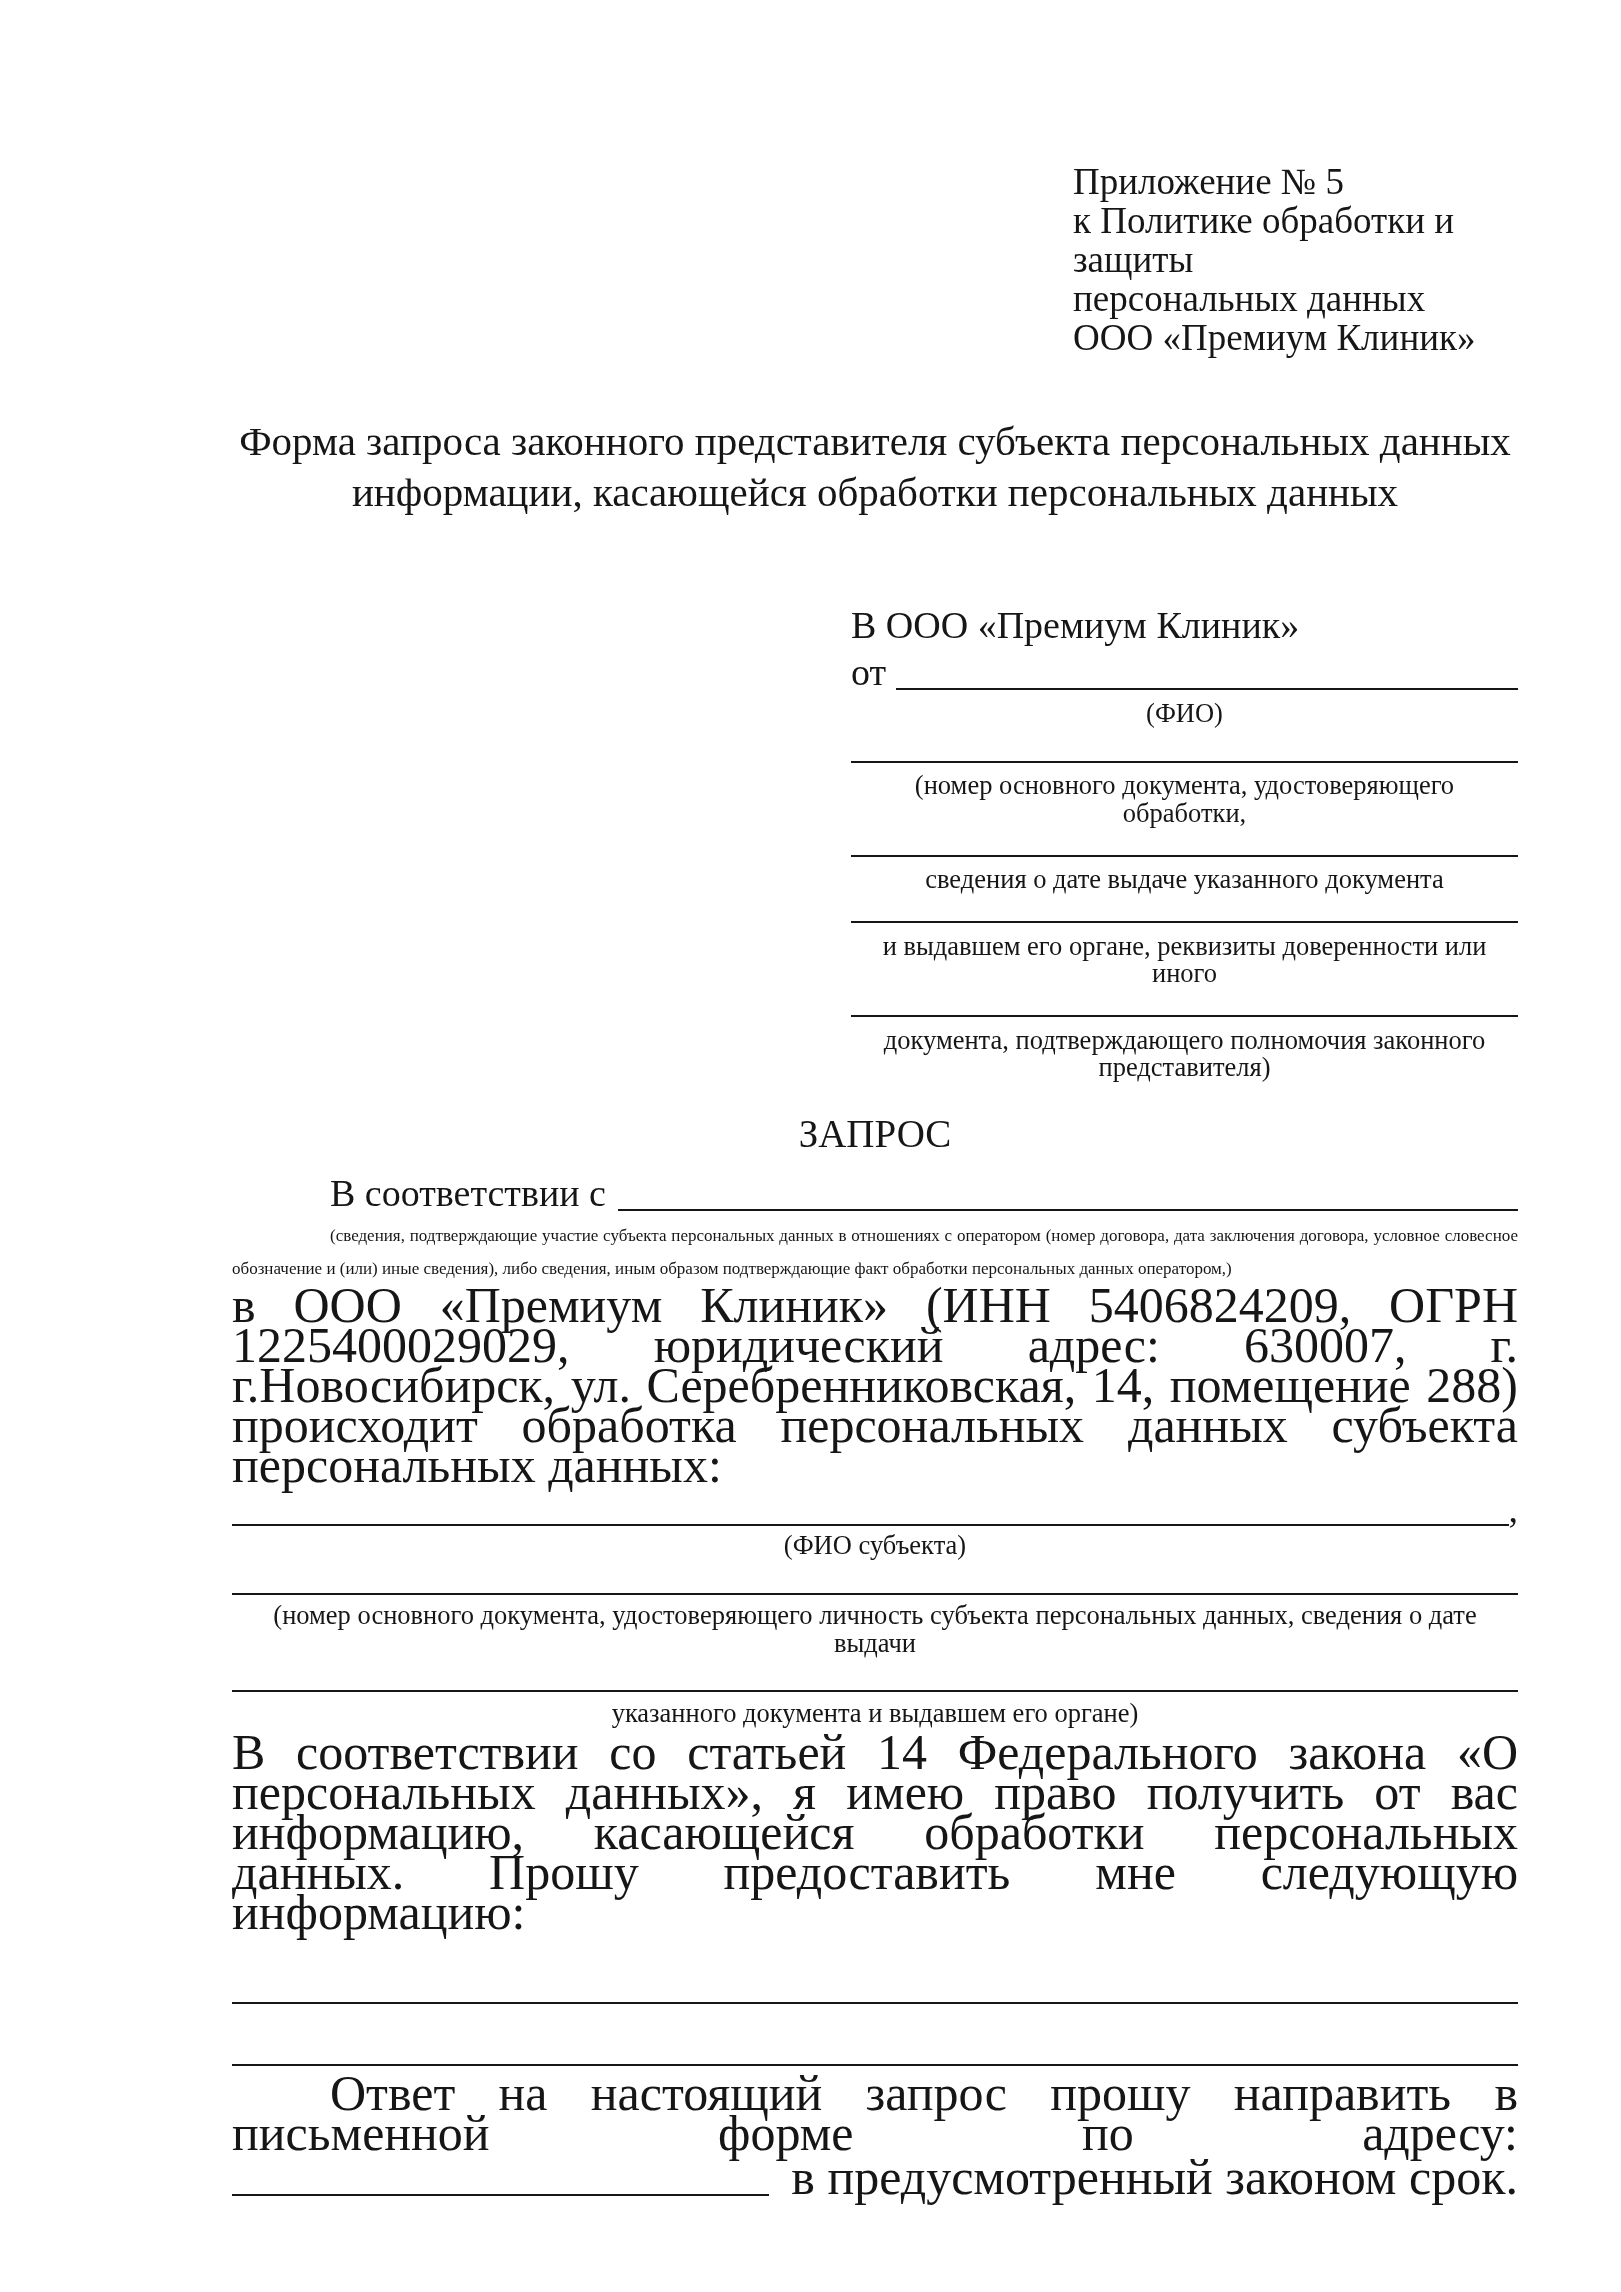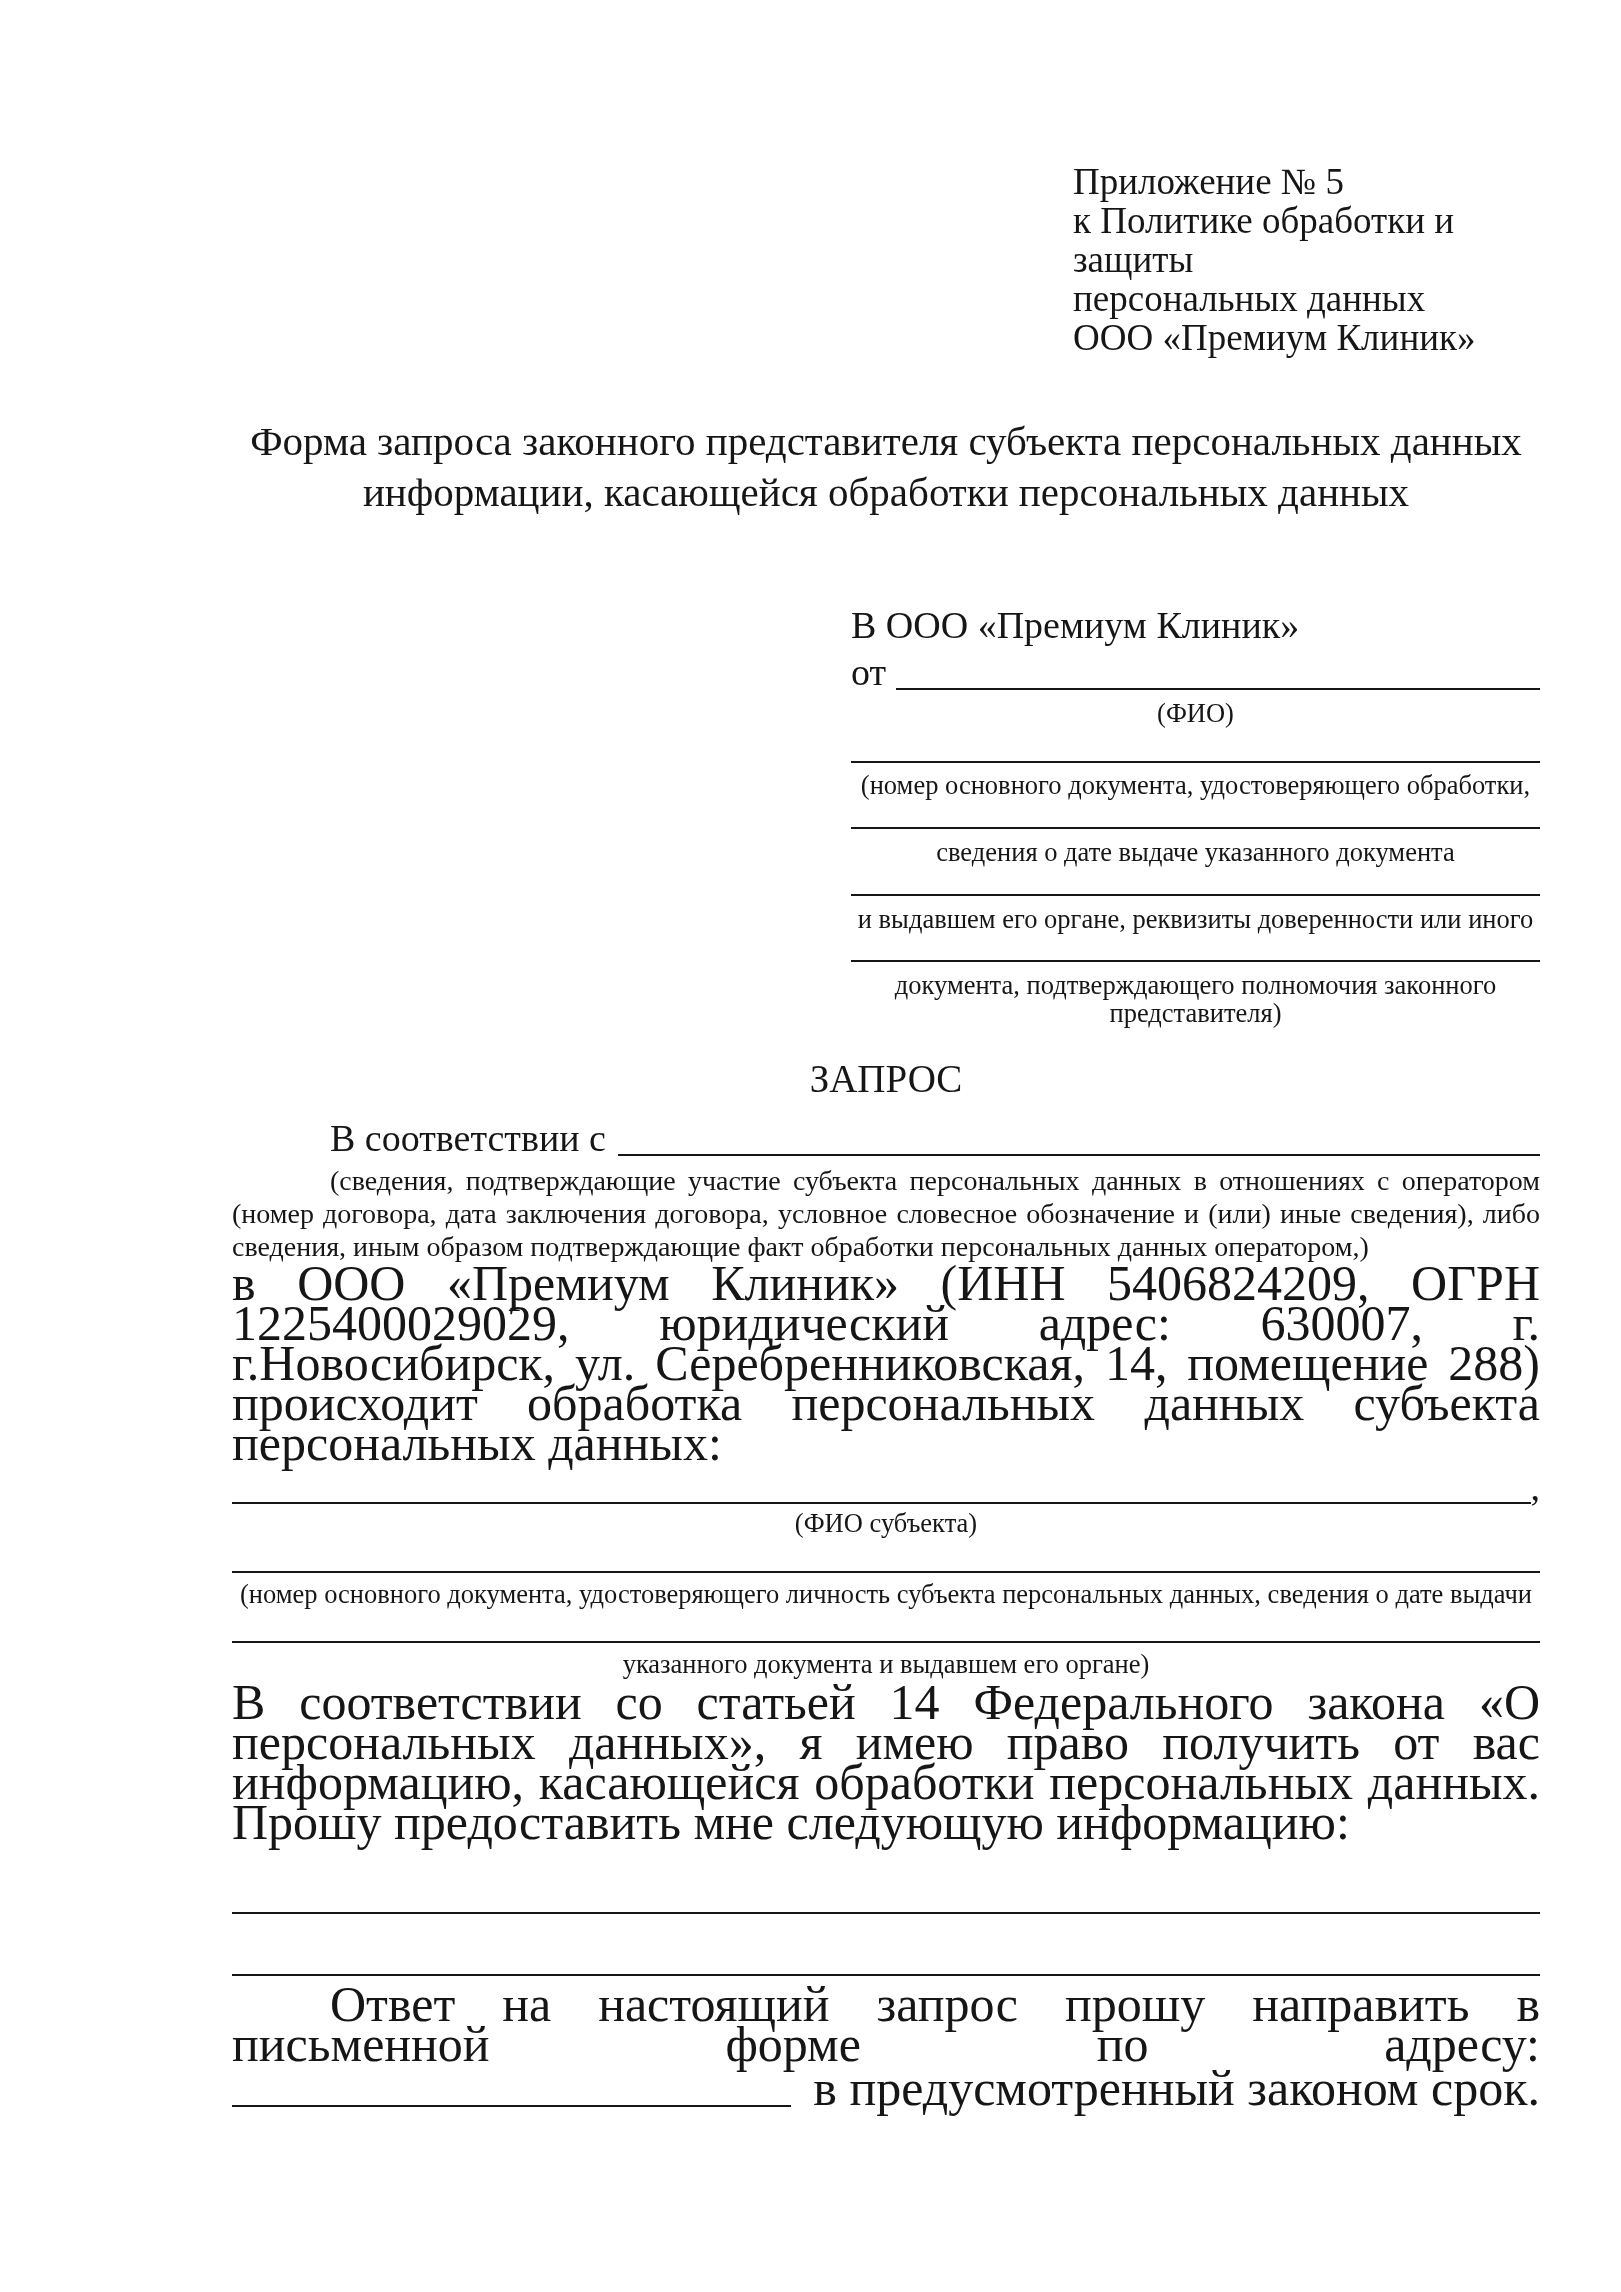--- a/index.html
+++ b/index.html
@@ -4,21 +4,21 @@
 <style>
   * { margin: 0; padding: 0; box-sizing: border-box; }
   html, body { background: #ffffff; }
   .page {
     position: relative;
     width: 1621px;
     height: 2293px;
     background: #ffffff;
     color: #161616;
     font-family: "Liberation Serif", "DejaVu Serif", serif;
-    padding: 162px 81px 0 232px;
+    padding: 162px 103px 0 232px;
     overflow: hidden;
   }
   
   .header-block { margin-left: 841px; font-size: 37px; line-height: 39px; }
   
   .doc-title {
     margin-top: 59px;
     font-size: 41px;
     line-height: 51px;
     font-weight: normal;
@@ -36,21 +36,21 @@
   .field { margin-top: 9.8px; }
   .field-first { margin-top: 15.7px; }
   .blank { height: 19.6px; border-bottom: 2.9px solid #161616; margin-bottom: 5.9px; }
   
   .request-heading { margin-top: 27.4px; text-align: center; font-size: 39px; line-height: 49px; }
   .accordance-row { margin-top: 11.8px; font-size: 38px; line-height: 47px; }
   .accordance-row .lead { margin-left: 98px; white-space: nowrap; }
   .accordance-row .fill-line { margin-left: 11.8px; }
   .footnote {
     margin-top: 2px;
-    font-size: 28px;
+    font-size: 17px;
     line-height: 33px;
     text-align: justify;
     text-indent: 98px;
   }
   .body-par { font-size: 50px; line-height: 40px; text-align: justify; }
   .subject-row { margin-top: 2px; font-size: 38px; line-height: 45px; }
   .wideblank { height: 33px; border-bottom: 2.9px solid #161616; }
   .subject-row .wideblank { flex: 1 1 auto; }
   .comma { white-space: nowrap; }
   .midfield { margin-top: 13.7px; }

